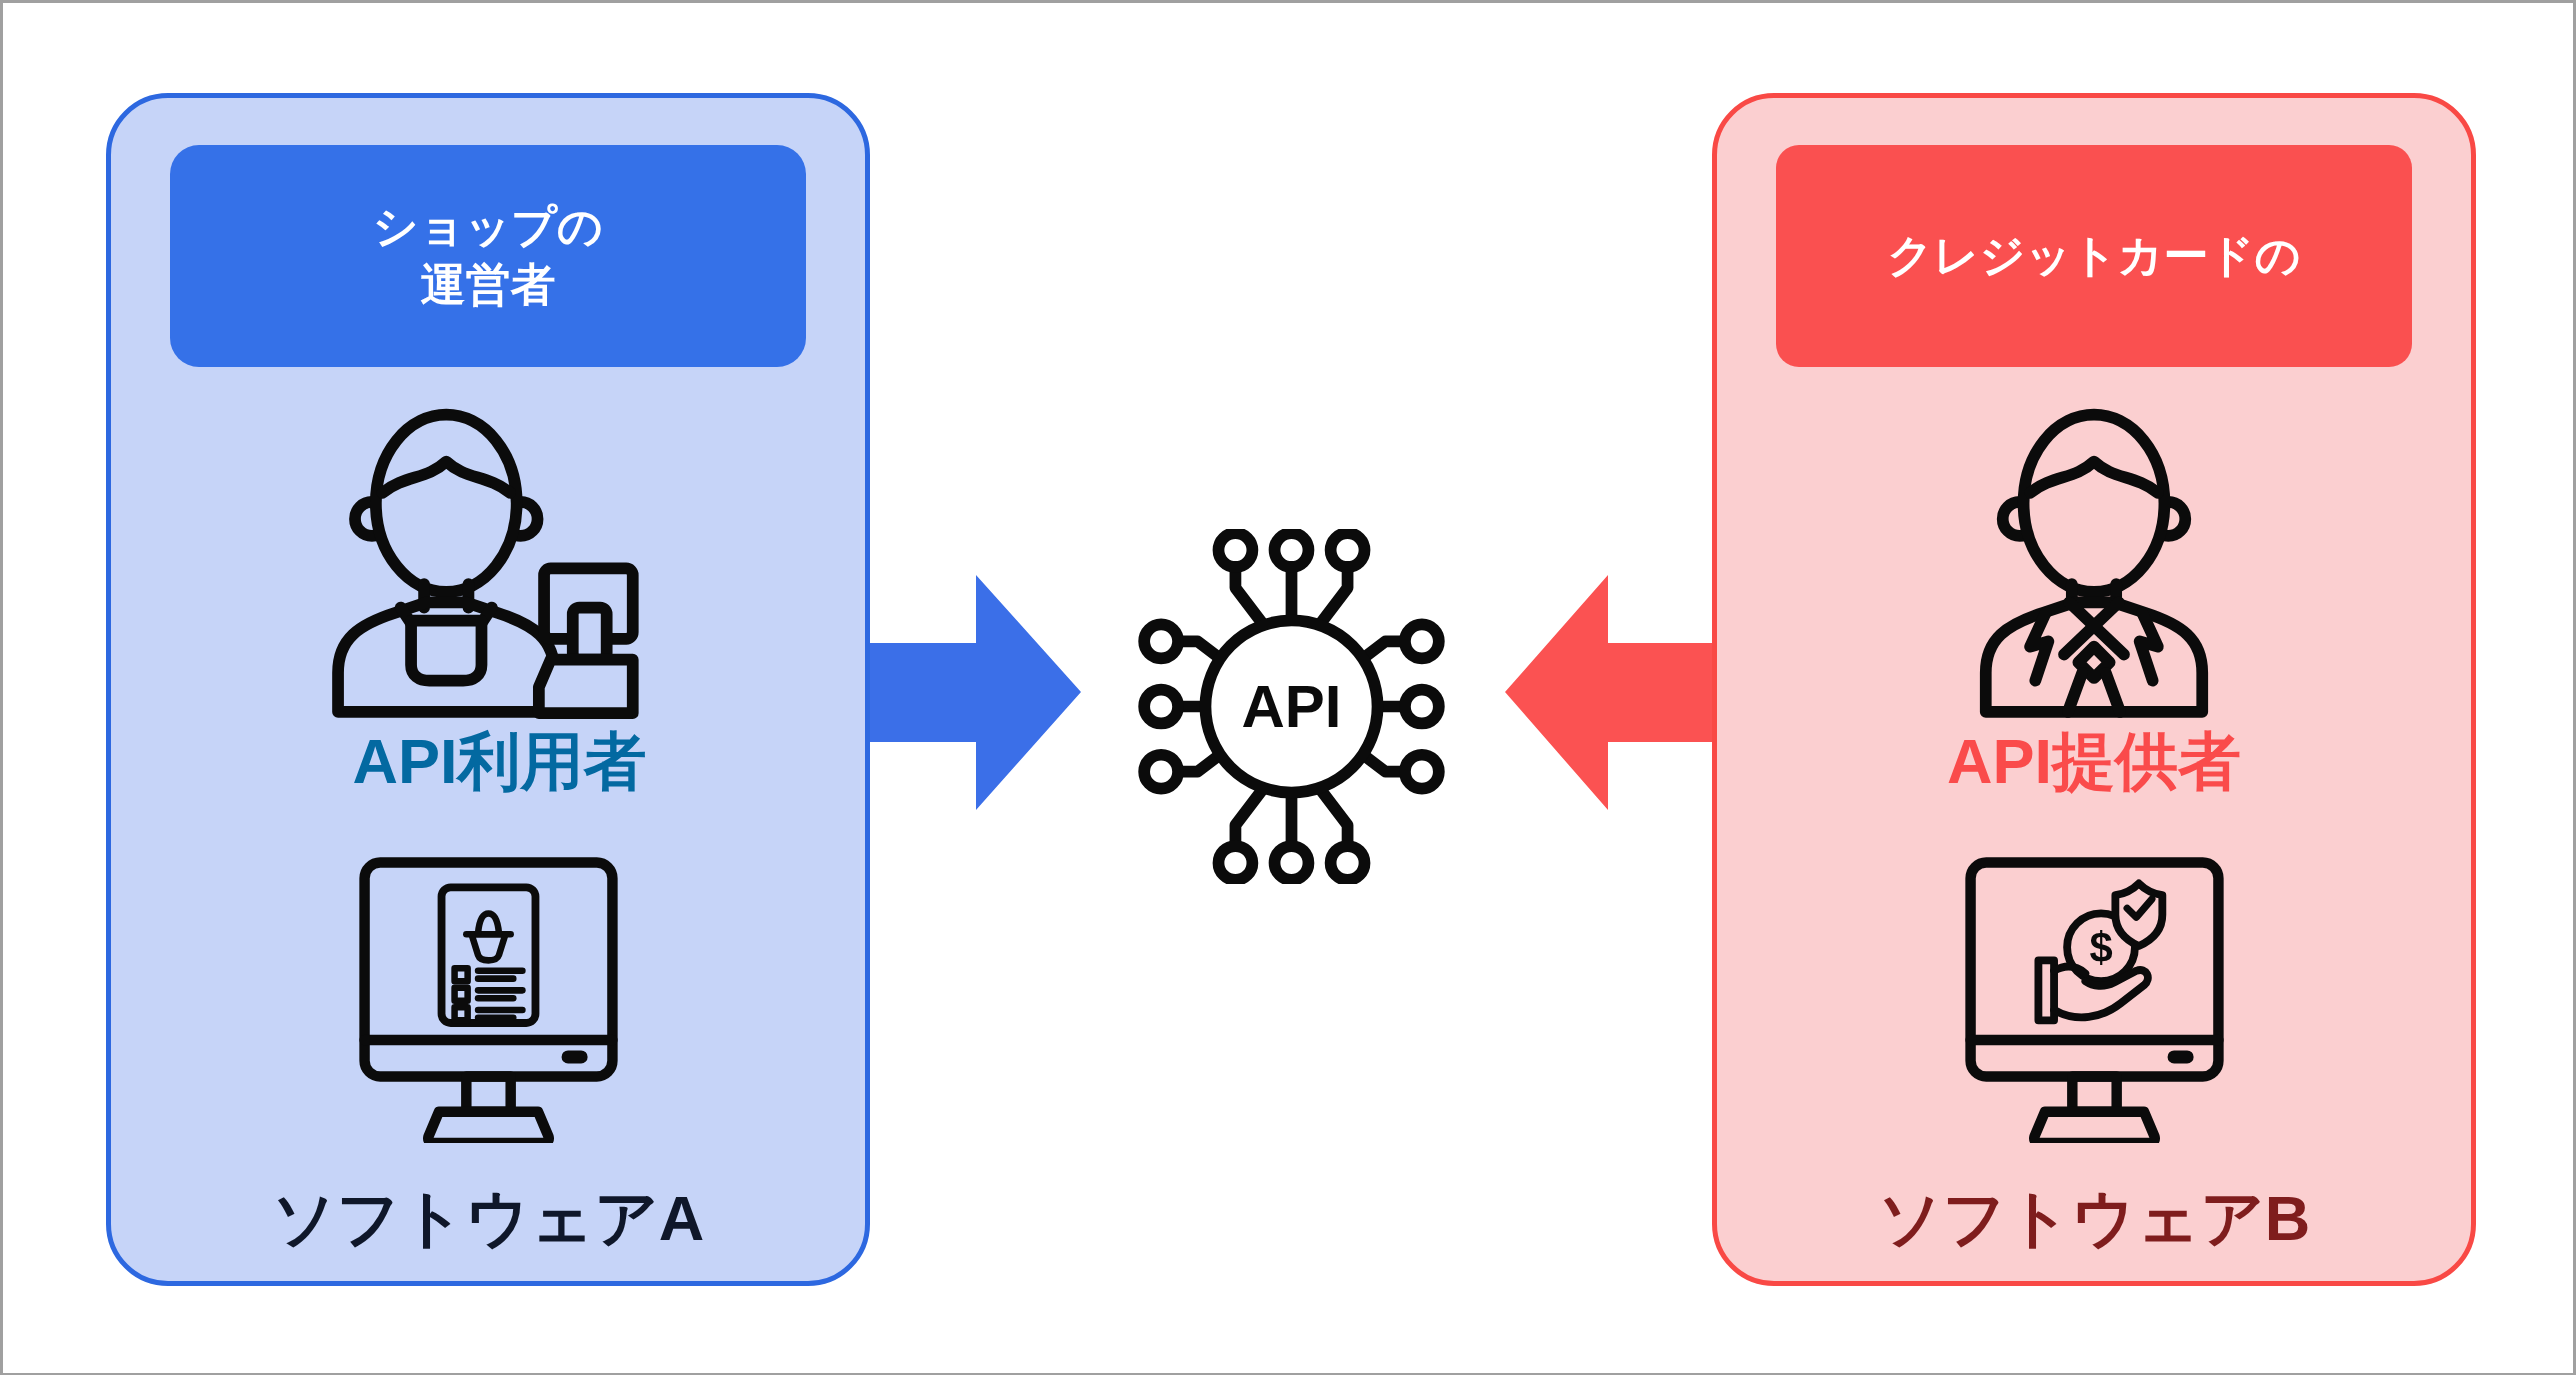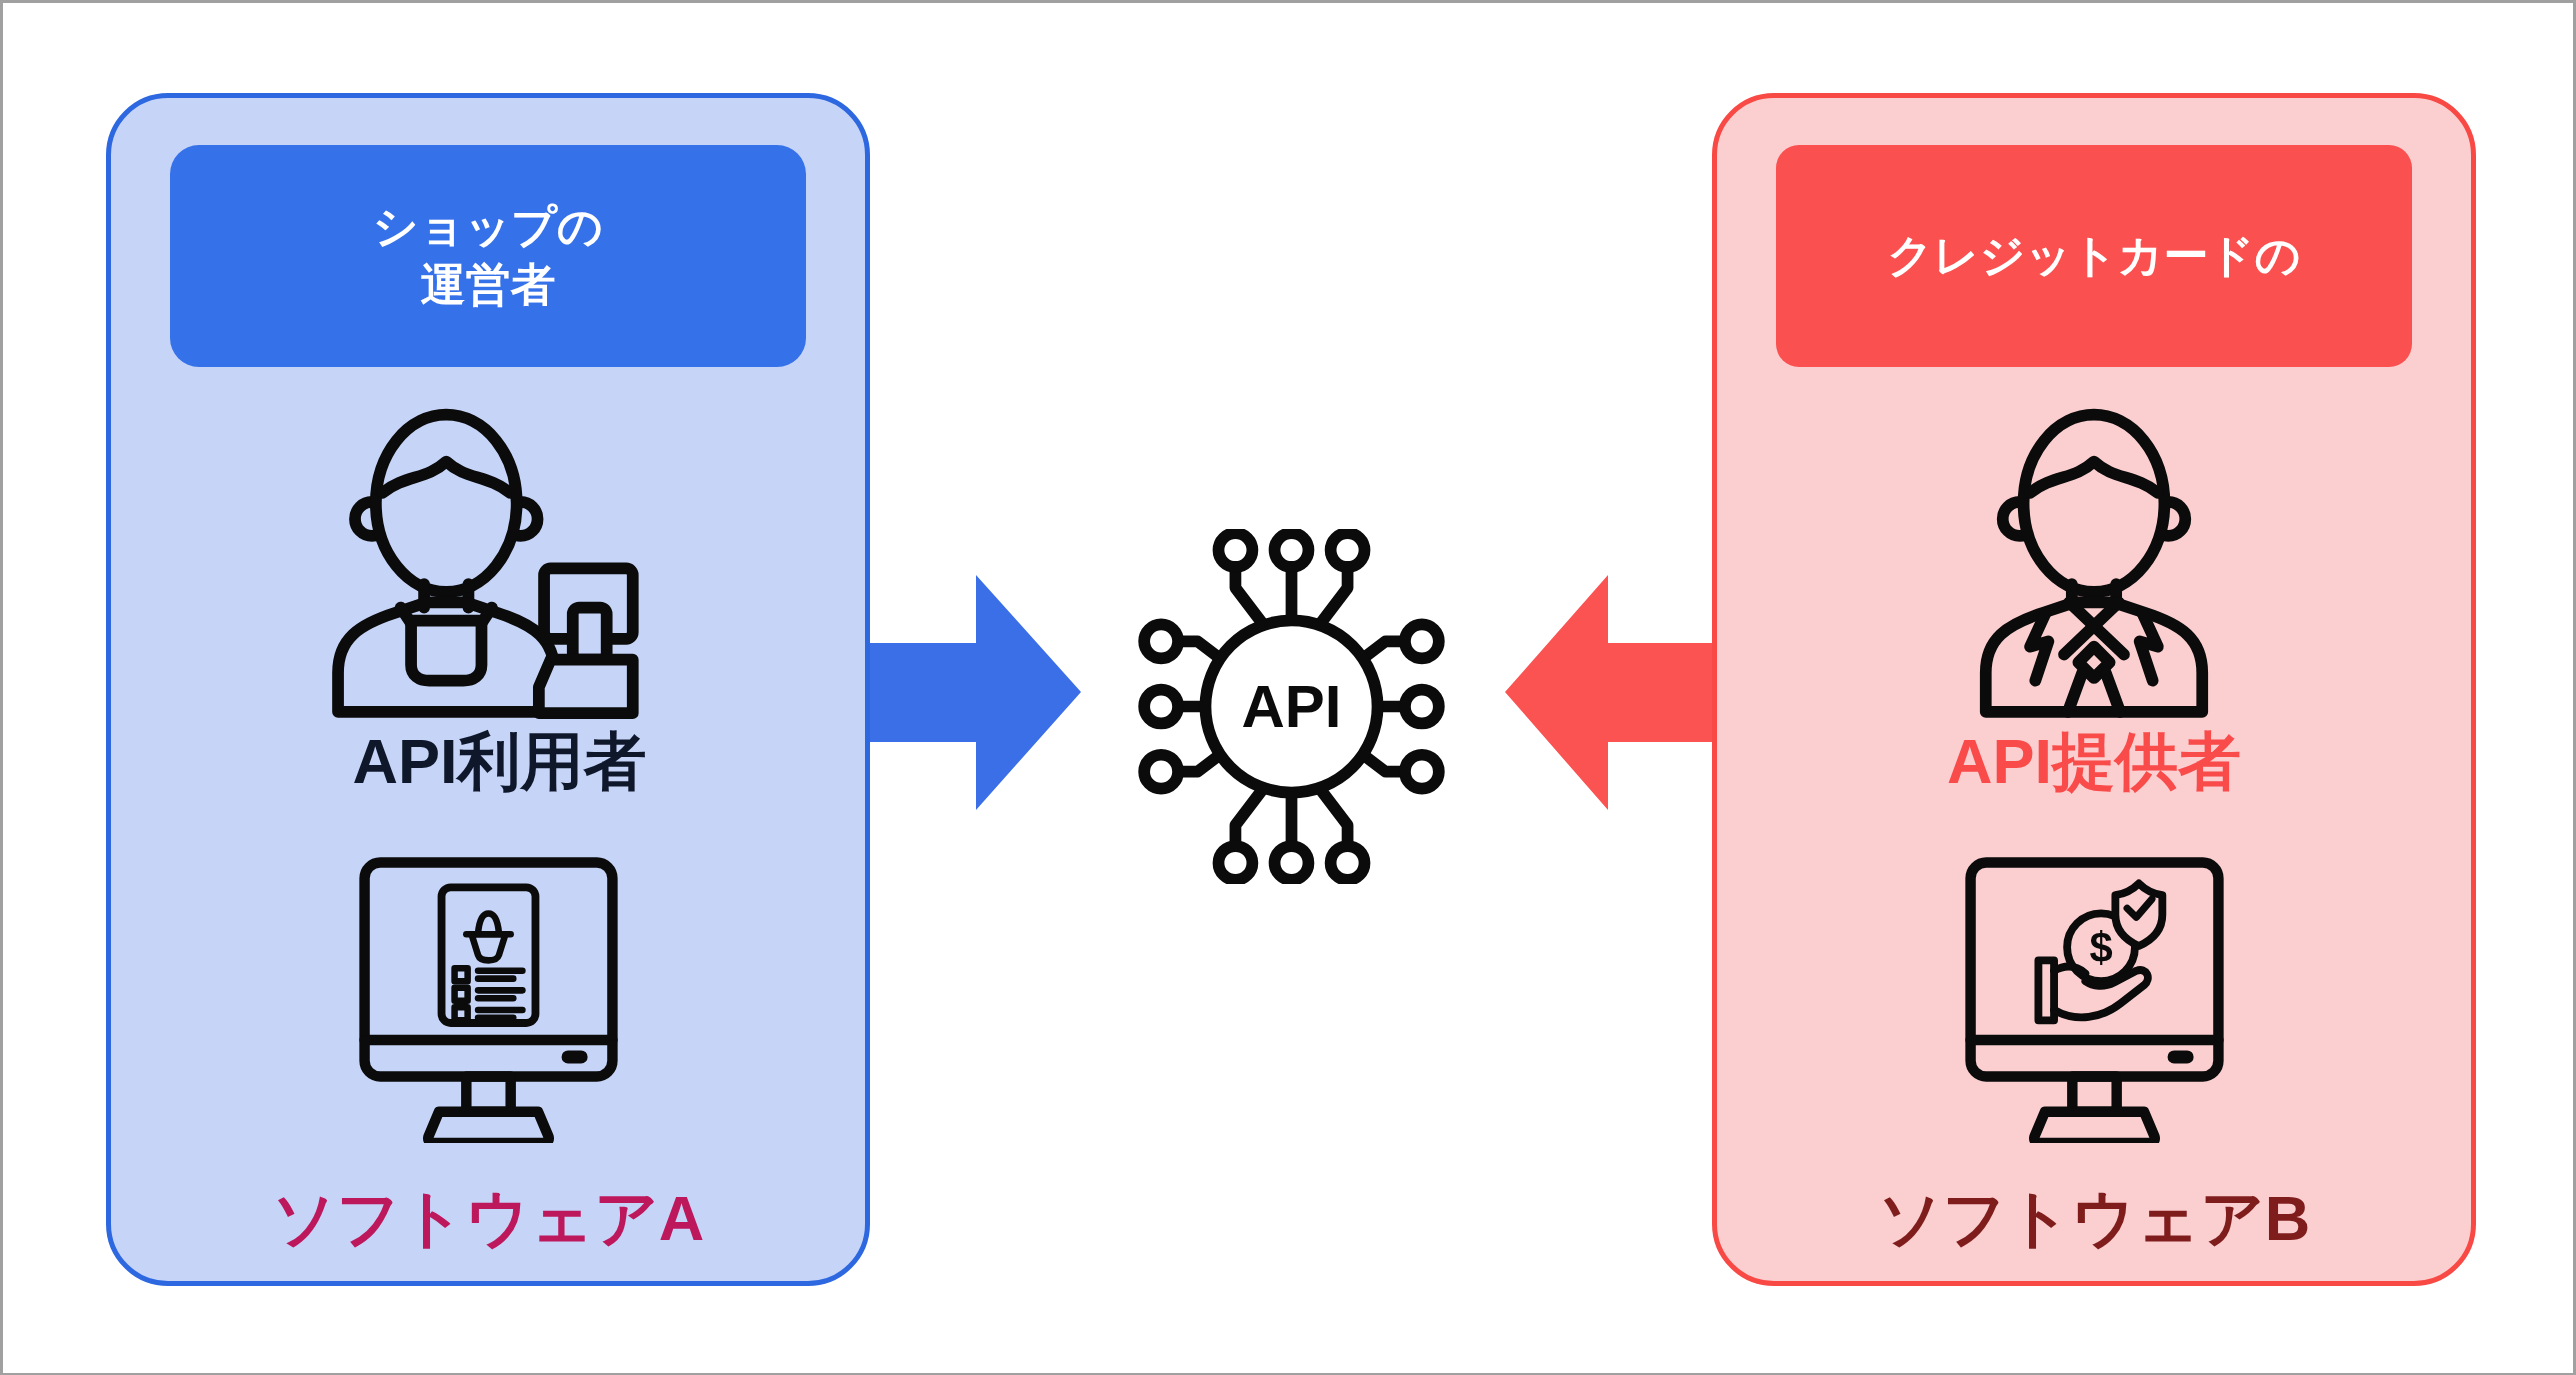--- a/index.html
+++ b/index.html
@@ -26,27 +26,27 @@
     margin:47px auto 0;width:636px;height:222px;border-radius:29px;
     display:flex;flex-direction:column;align-items:center;justify-content:center;
     color:#ffffff;font-weight:bold;font-size:45px;line-height:1.3;text-align:center;
   }
   .panel.left  .panel-header{background:#3571e8;}
   .panel.right .panel-header{background:#fa5050;border-radius:23px;}
   .actor-icon{width:326px;height:337px;margin:15.7px auto 0;display:block;}
   .actor-label{
     margin-top:5.2px;text-align:center;font-weight:bold;font-size:63px;line-height:1.15;
   }
-  .panel.left  .actor-label{color:#0f172a;padding-left:23px;}
+  .panel.left  .actor-label{color:#0369a1;padding-left:23px;}
   .panel.right .actor-label{color:#fa4b4b;}
   .software-icon{width:261px;height:287px;margin:59px auto 0;display:block;}
   .software-label{
     margin-top:39px;text-align:center;font-weight:bold;font-size:63px;line-height:1.15;
   }
-  .panel.left  .software-label{color:#be185d;}
+  .panel.left  .software-label{color:#0f172a;}
   .panel.right .software-label{color:#7f1d1d;}
   .arrow{position:absolute;top:572px;height:235px;}
   .arrow.blue{
     left:867px;width:211px;background:#3b6fe8;
     clip-path:polygon(0 68px,106px 68px,106px 0,211px 117px,106px 235px,106px 167px,0 167px);
   }
   .arrow.red{
     left:1502px;width:207px;background:#fb5252;
     clip-path:polygon(207px 68px,103px 68px,103px 0,0 117px,103px 235px,103px 167px,207px 167px);
   }

